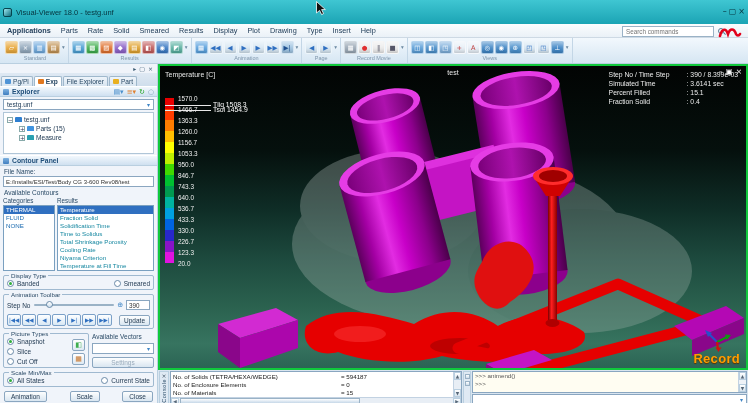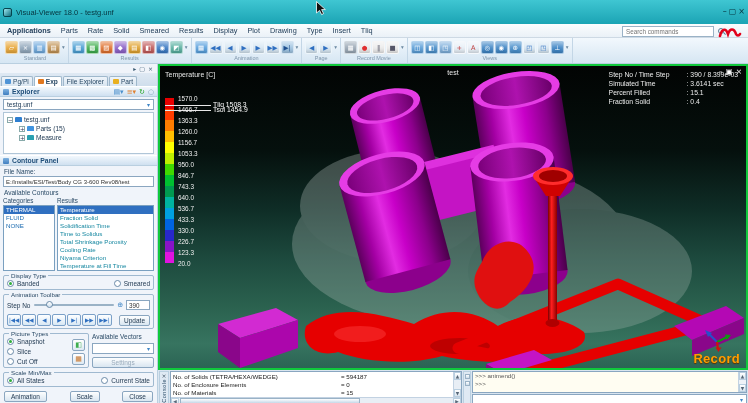--- a/index.html
+++ b/index.html
@@ -157,21 +157,21 @@
         <span class="menu-item">Parts</span>
         <span class="menu-item">Rate</span>
         <span class="menu-item">Solid</span>
         <span class="menu-item">Smeared</span>
         <span class="menu-item">Results</span>
         <span class="menu-item">Display</span>
         <span class="menu-item">Plot</span>
         <span class="menu-item">Drawing</span>
         <span class="menu-item">Type</span>
         <span class="menu-item">Insert</span>
-        <span class="menu-item">Tliq</span>
+        <span class="menu-item">Help</span>
       </span>
     <span class="search-wrap">
       <input placeholder="Search commands" style="">
       <span class="mag"></span>
     </span>
     <span class="esi">
       <svg width="24" height="12" viewBox="0 0 24 12">
           <path d="M2,10 C4,2 8,2 10,8 C12,2 16,2 18,8 C19,10 21,10 22,8" stroke="#e2001a" stroke-width="2.6" fill="none" stroke-linecap="round"></path>
         </svg>
     </span>

